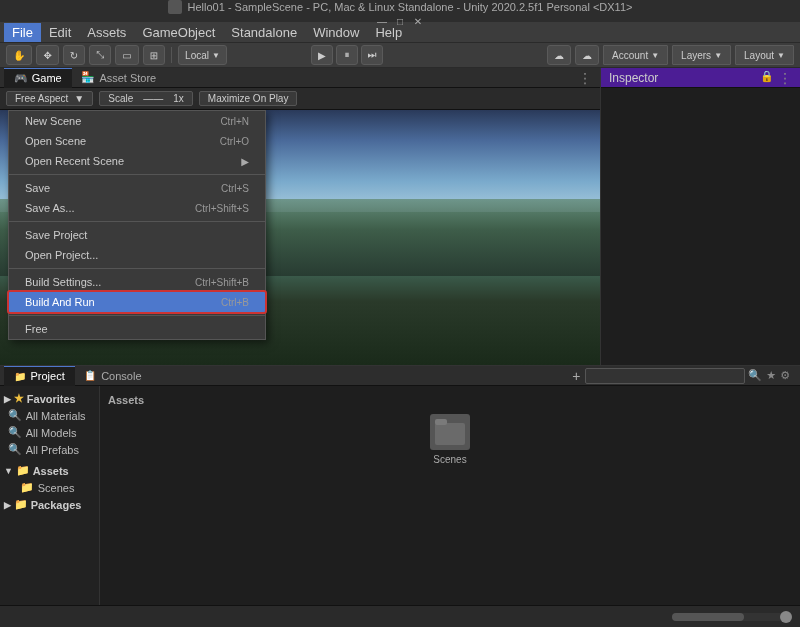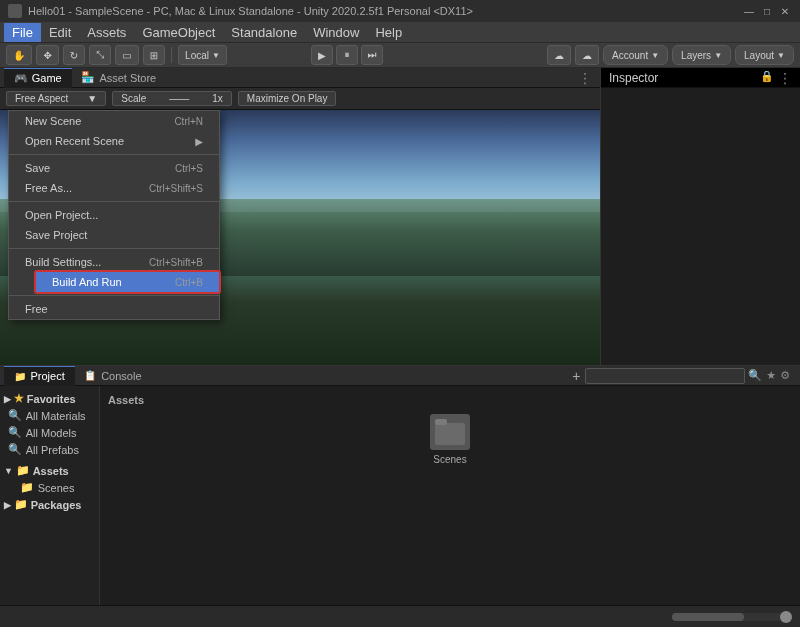--- a/index.html
+++ b/index.html
@@ -17,20 +17,21 @@
     
     .title-bar {
       height: 22px;
       background: #2d2d2d;
       display: flex;
       align-items: center;
       justify-content: space-between;
       padding: 0 8px;
       color: #aaa;
       font-size: 11px;
+      flex-direction: column;
     }
     .title-bar-left { display: flex; align-items: center; gap: 6px; }
     .title-bar-icon { width: 14px; height: 14px; background: #555; border-radius: 2px; }
     .title-bar-controls { display: flex; gap: 4px; }
     .title-bar-btn {
       width: 14px; height: 14px;
       display: flex; align-items: center; justify-content: center;
       font-size: 10px; color: #aaa; cursor: pointer;
     }
 
@@ -83,21 +84,21 @@
       border-radius: 3px;
       display: flex; align-items: center; justify-content: center;
       cursor: pointer; font-size: 10px; color: #ccc;
     }
     .toolbar-right {
       display: flex; align-items: center; gap: 4px; margin-left: auto;
     }
     .account-btn {
       height: 20px; padding: 0 8px;
       background: #4a4a4a; border: 1px solid #5a5a5a;
-      border-radius: 6px; color: #ccc; font-size: 10px;
+      border-radius: 1px; color: #ccc; font-size: 10px;
       cursor: pointer; display: flex; align-items: center; gap: 3px;
     }
 
     
     .center-panel {
       flex: 1;
       background: #1a1a1a;
       display: flex; flex-direction: column;
     }
 
@@ -132,21 +133,21 @@
       height: 22px;
       background: #2a2a2a;
       display: flex; align-items: center;
       padding: 0 6px; gap: 6px;
       border-bottom: 1px solid #111;
     }
     .game-toolbar-btn {
       padding: 1px 8px;
       background: #3a3a3a; border: 1px solid #555;
       border-radius: 2px; font-size: 10px; color: #ccc;
-      cursor: pointer; display: flex; align-items: flex-start; gap: 19px;
+      cursor: pointer; display: flex; align-items: flex-start; gap: 6px;
     }
 
     
     .game-viewport {
       flex: 1;
       background: linear-gradient(180deg, #87ceeb 0%, #87ceeb 40%, #5a8a7a 40%, #4a6a5a 55%, #3a5a4a 65%, #2a3a2a 75%, #1a2a1a 100%);
       position: relative;
       overflow: hidden;
     }
     .horizon-overlay {
@@ -219,59 +220,58 @@
       background: #555; border-radius: 3px;
       display: flex; align-items: center; justify-content: center;
     }
     .folder-label { font-size: 10px; color: #aaa; }
 
     
     .dropdown-menu {
       position: absolute;
       top: 42px;
       left: 8px;
-      width: 212px;
+      width: 258px;
       background: #3a3a3a;
       border: 1px solid #555;
       z-index: 1000;
       box-shadow: 3px 3px 8px rgba(0,0,0,0.5);
     }
     .dropdown-item {
       padding: 4px 16px;
       font-size: 11px;
       color: #ccc;
       cursor: pointer;
       display: flex; justify-content: space-between; align-items: center;
     }
     .dropdown-item.highlighted {
       background: #4d78cc;
       color: white;
       position: relative;
-      margin-left: 27px;
     }
     .dropdown-item.highlighted::before {
       content: '';
       position: absolute;
       left: -2px; top: -2px; right: -2px; bottom: -2px;
       border: 2px solid #cc3333;
       border-radius: 3px;
       pointer-events: none;
     }
     .dropdown-separator {
       height: 1px;
       background: #555;
       margin: 3px 0;
     }
     .dropdown-shortcut { color: #999; font-size: 10px; }
     .dropdown-arrow { color: #aaa; font-size: 10px; }
 
     
     .inspector-header {
       height: 20px;
-      background: #000000;
+      background: #4c1d95;
       display: flex; align-items: center;
       padding: 0 8px;
       border-bottom: 1px solid #111;
       justify-content: space-between;
     }
 
     
     .toolbar-sep {
       width: 1px; height: 16px;
       background: #555; margin: 0 2px;
@@ -465,38 +465,42 @@
       </div>
     </div>
   </div>
 
   <div class="dropdown-menu">
     <div class="dropdown-item">
       <span>New Scene</span>
       <span class="dropdown-shortcut">Ctrl+N</span>
     </div>
     <div class="dropdown-item">
+      <span>Open Scene</span>
+      <span class="dropdown-shortcut">Ctrl+O</span>
+    </div>
+    <div class="dropdown-item">
       <span>Open Recent Scene</span>
       <span class="dropdown-arrow">▶</span>
     </div>
     <div class="dropdown-separator"></div>
     <div class="dropdown-item">
       <span>Save</span>
       <span class="dropdown-shortcut">Ctrl+S</span>
     </div>
     <div class="dropdown-item">
-      <span>Free As...</span>
+      <span>Save As...</span>
       <span class="dropdown-shortcut">Ctrl+Shift+S</span>
     </div>
     <div class="dropdown-separator"></div>
     <div class="dropdown-item">
+      <span>Save Project</span>
+    </div>
+    <div class="dropdown-item">
       <span>Open Project...</span>
-    </div>
-    <div class="dropdown-item">
-      <span>Save Project</span>
     </div>
     <div class="dropdown-separator"></div>
     <div class="dropdown-item">
       <span>Build Settings...</span>
       <span class="dropdown-shortcut">Ctrl+Shift+B</span>
     </div>
     <div class="dropdown-item highlighted">
       <span>Build And Run</span>
       <span class="dropdown-shortcut">Ctrl+B</span>
     </div>

